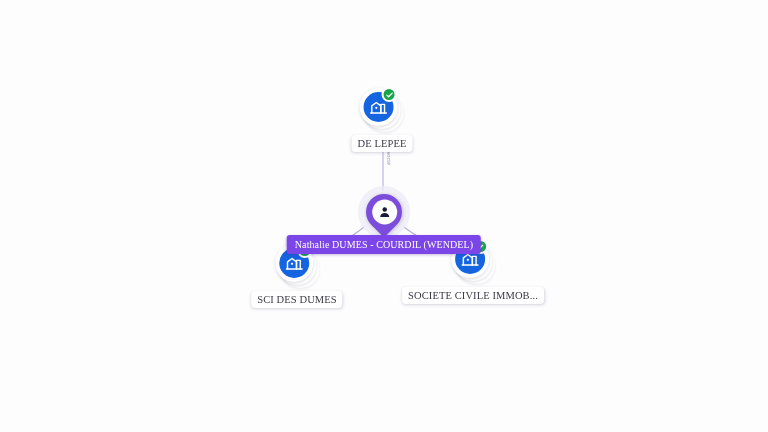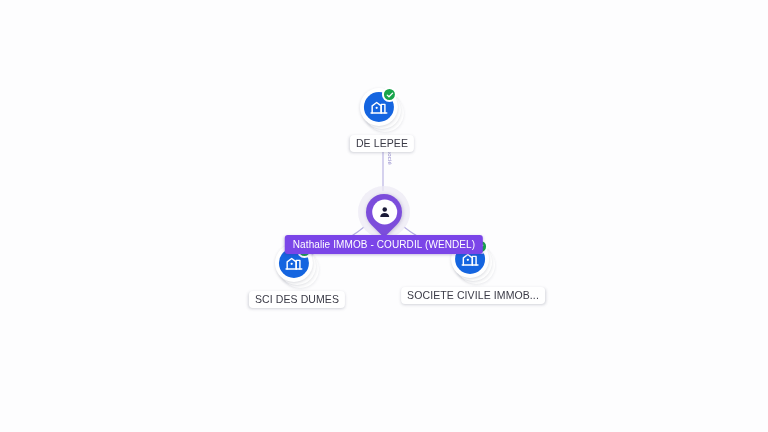--- a/index.html
+++ b/index.html
@@ -14,20 +14,21 @@
     font-family: "Liberation Sans", sans-serif;
     position: relative;
   }
 
   #graph-canvas {
     position: absolute;
     inset: 0;
     width: 700px;
     height: 432px;
     background: #fdfdfe;
+    font-family: Liberation Serif, serif;
   }
 
   
   #edges-layer {
     position: absolute;
     left: 0; top: 0;
     width: 768px;
     height: 432px;
     pointer-events: none;
   }
@@ -223,21 +224,21 @@
           <svg width="15" height="15" viewBox="0 0 24 24">
             <circle cx="12" cy="8" r="3.6" fill="#1b1b38"></circle>
             <path d="M4.8 20c0-4 3.4-6.3 7.2-6.3S19.2 16 19.2 20z" fill="#1b1b38"></path>
           </svg>
         </div>
       </div>
     </div>
   </div>
 
   <div class="center-label-holder">
-    <div class="node-label primary">Nathalie IMMOB - COURDIL (WENDEL)</div>
+    <div class="node-label primary">Nathalie DUMES - COURDIL (WENDEL)</div>
   </div>
 
   <div class="node" style="left:473px; top:272px;">
     <div class="company-stack">
       <div class="stack-card c3"></div>
       <div class="stack-card c2"></div>
       <div class="stack-card c1"></div>
       <div class="company-disc">
         <svg width="18" height="18" viewBox="0 0 24 24" fill="none">
           <path d="M3 20V10.5L9 6l6 4.5V20" stroke="#ffffff" stroke-width="1.9" stroke-linejoin="round" stroke-linecap="round"></path>

